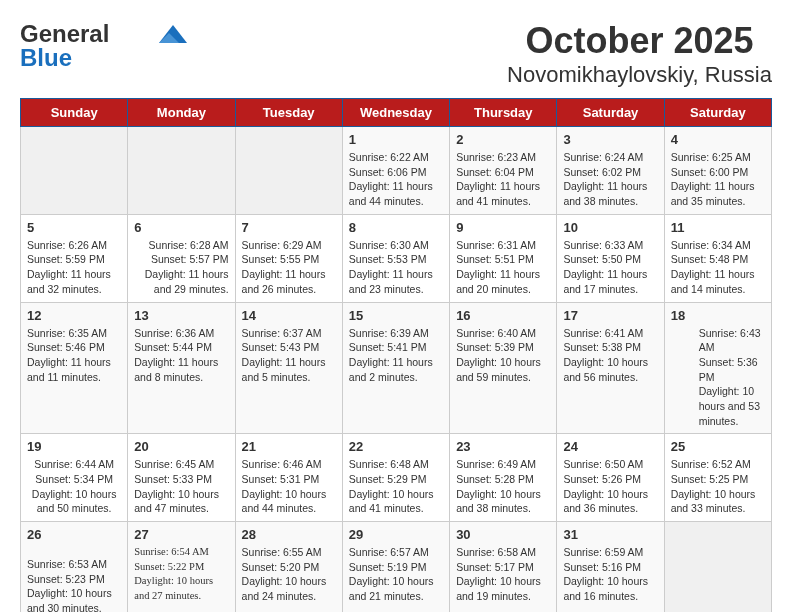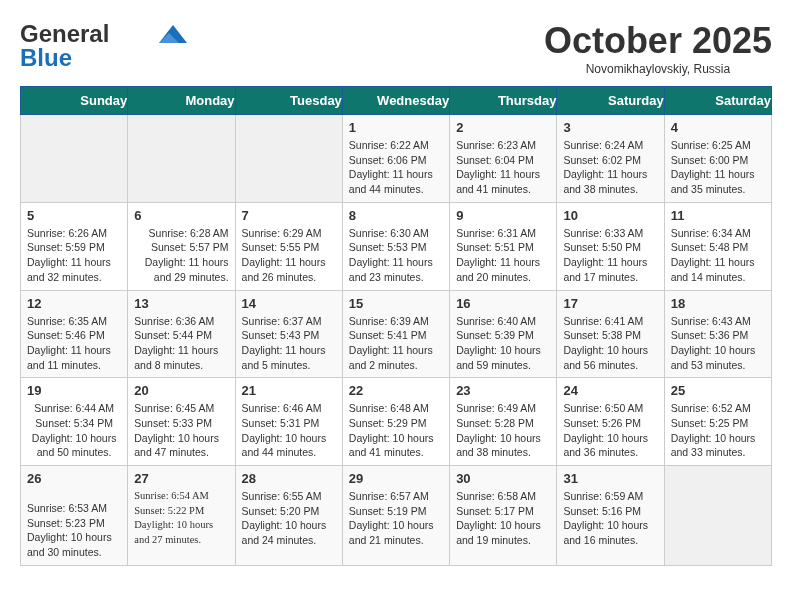--- a/index.html
+++ b/index.html
@@ -23,33 +23,33 @@
     }
     .title-section {
       text-align: center;
     }
     .month-title {
       font-size: 36px;
       font-weight: bold;
       color: #333;
     }
     .location {
-      font-size: 12px;
+      font-size: 22px;
       color: #333;
     }
     .calendar {
       width: 100%;
       border-collapse: collapse;
       border: 1px solid #ccc;
     }
     .calendar th {
-      background-color: #0f766e;
+      background-color: #b91c1c;
       color: #fff;
-      text-align: right;
-      padding: 6px 0;
+      text-align: center;
+      padding: 6px 8px;
       font-size: 13px;
       font-weight: bold;
       border: 1px solid #1a5a9a;
     }
     .calendar td {
       border: 1px solid #ccc;
       vertical-align: top;
       padding: 5px 6px;
       width: 107px;
       min-height: 90px;
@@ -214,21 +214,21 @@
 Daylight: 10 hours and 59 minutes.</div>
         </td>
         <td>
           <div class="day-num">17</div>
           <div class="day-info" style="white-space: pre-line;">Sunrise: 6:41 AM
 Sunset: 5:38 PM
 Daylight: 10 hours and 56 minutes.</div>
         </td>
         <td>
           <div class="day-num">18</div>
-          <div class="day-info" style="white-space: pre-line;">Sunrise: 6:43 AM
+          <div class="day-info" style="white-space: pre-line; margin-left: 28px;">Sunrise: 6:43 AM
 Sunset: 5:36 PM
 Daylight: 10 hours and 53 minutes.</div>
         </td>
       </tr>
       <tr>
         <td>
           <div class="day-num">19</div>
           <div class="day-info" style="white-space: pre-line; text-align: center;">Sunrise: 6:44 AM
 Sunset: 5:34 PM
 Daylight: 10 hours and 50 minutes.</div>

